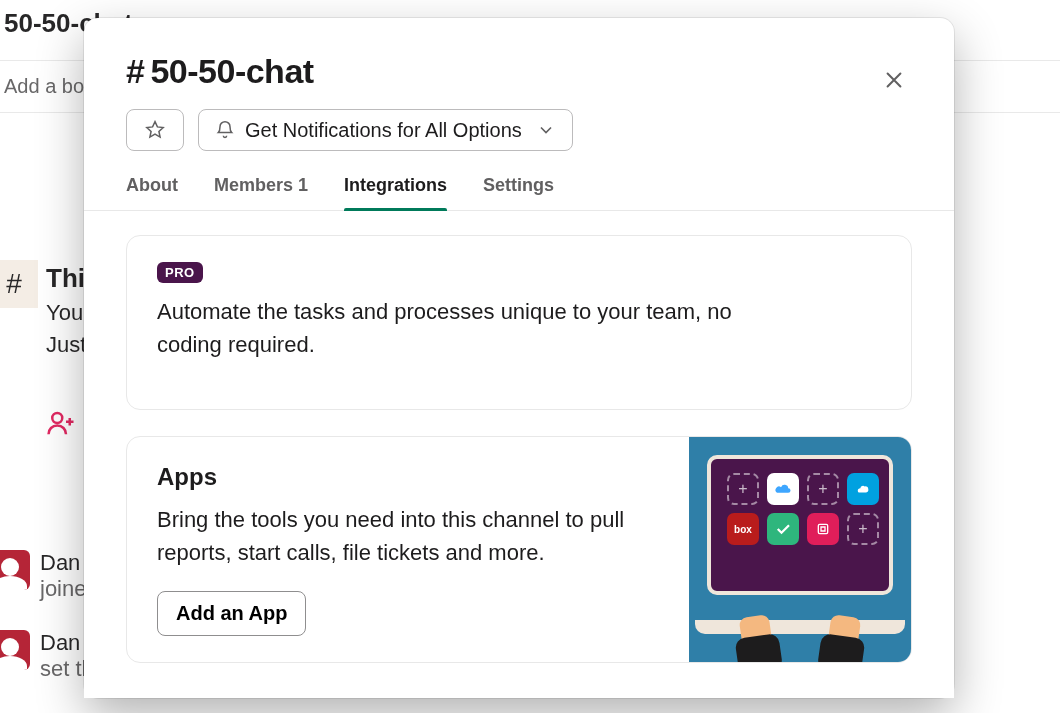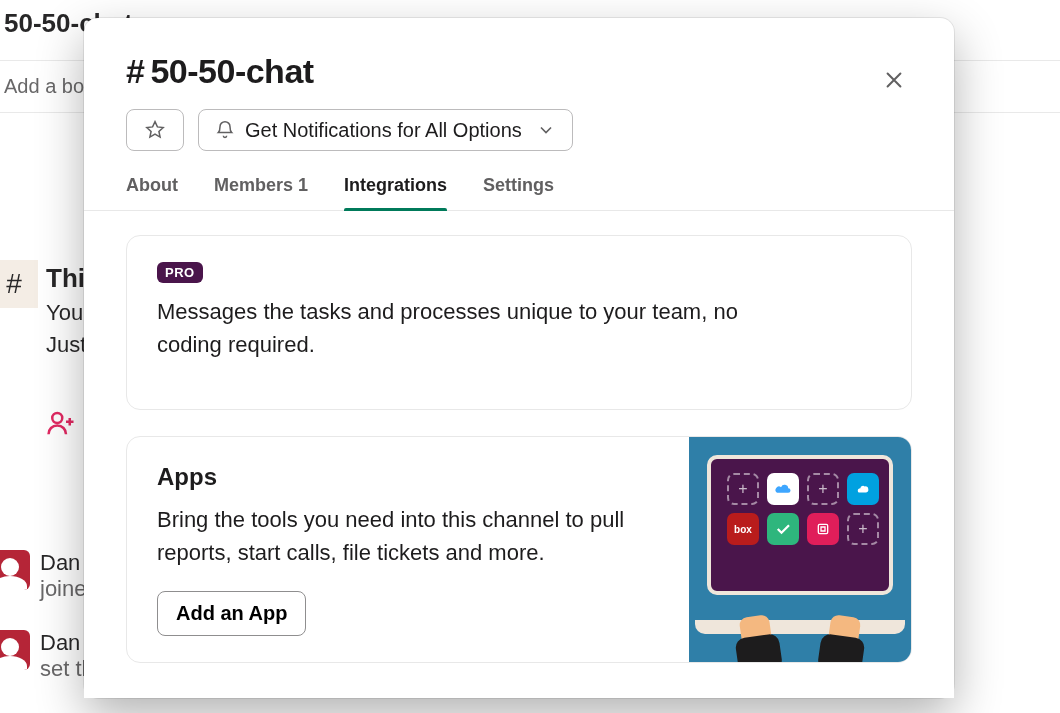--- a/index.html
+++ b/index.html
@@ -158,21 +158,21 @@
       <div class="tab">Settings</div>
     </div>
 
     <div class="modal-body">
 
       <div class="card">
         <div class="card-content">
           <div class="card-title-row">
             <span class="pro-badge">PRO</span>
           </div>
-          <div class="card-desc">Messages the tasks and processes unique to your team, no coding required.</div>
+          <div class="card-desc">Automate the tasks and processes unique to your team, no coding required.</div>
         </div>
       </div>
 
       <div class="card apps-card">
         <div class="card-content">
           <div class="card-title-row">
             <span class="card-title">Apps</span>
           </div>
           <div class="card-desc" style="max-width:480px;">Bring the tools you need into this channel to pull reports, start calls, file tickets and more.</div>
           <button class="card-btn">Add an App</button>

